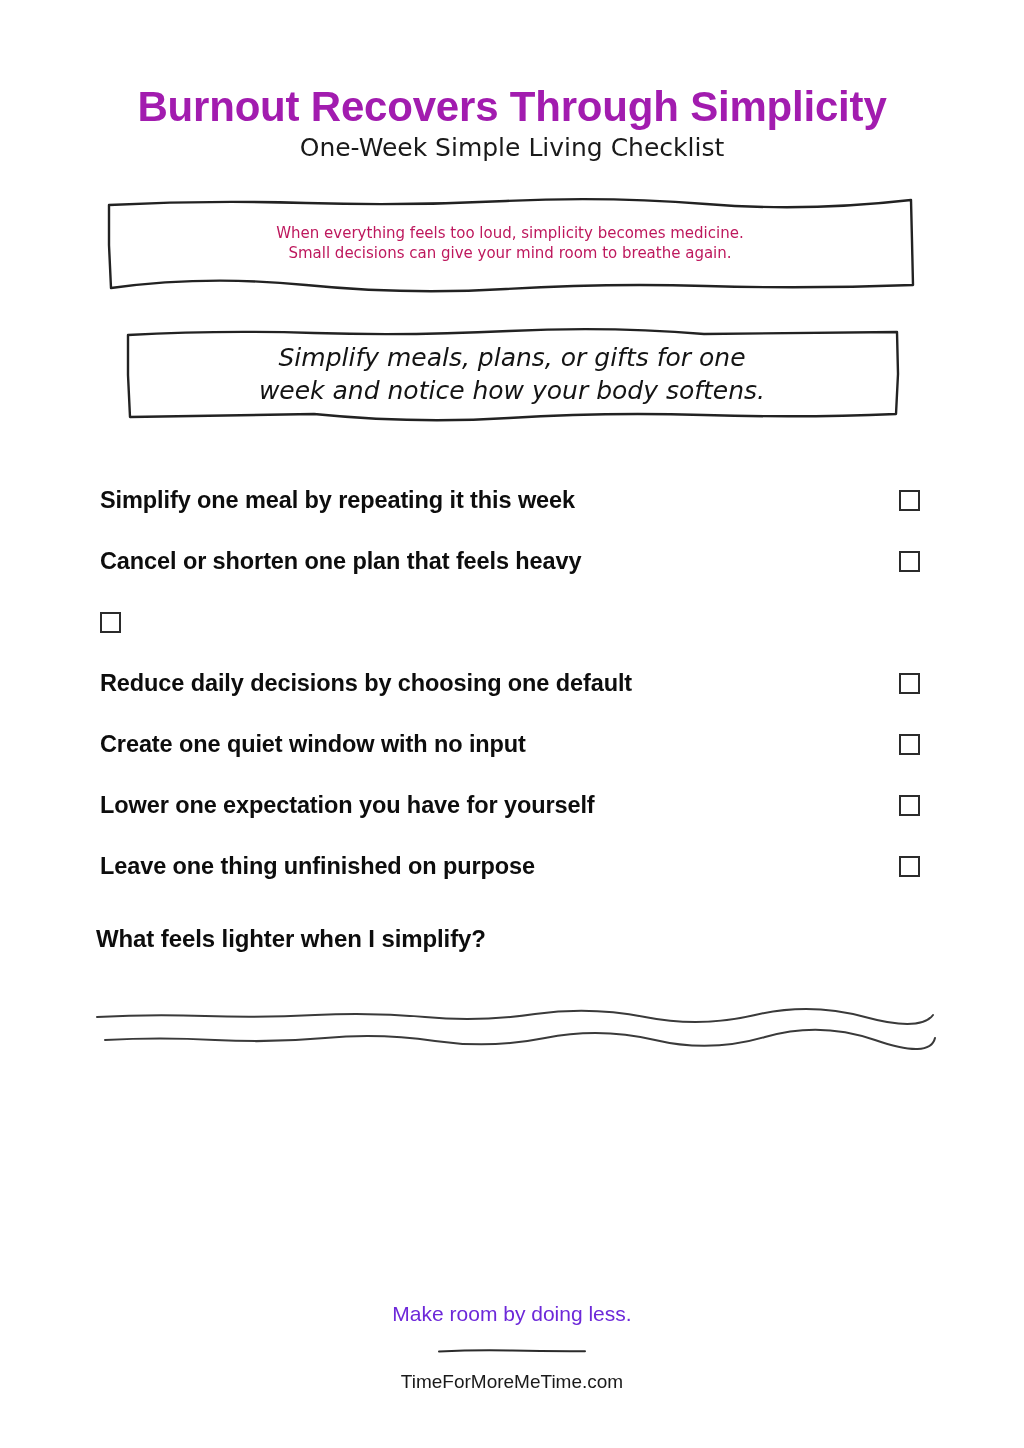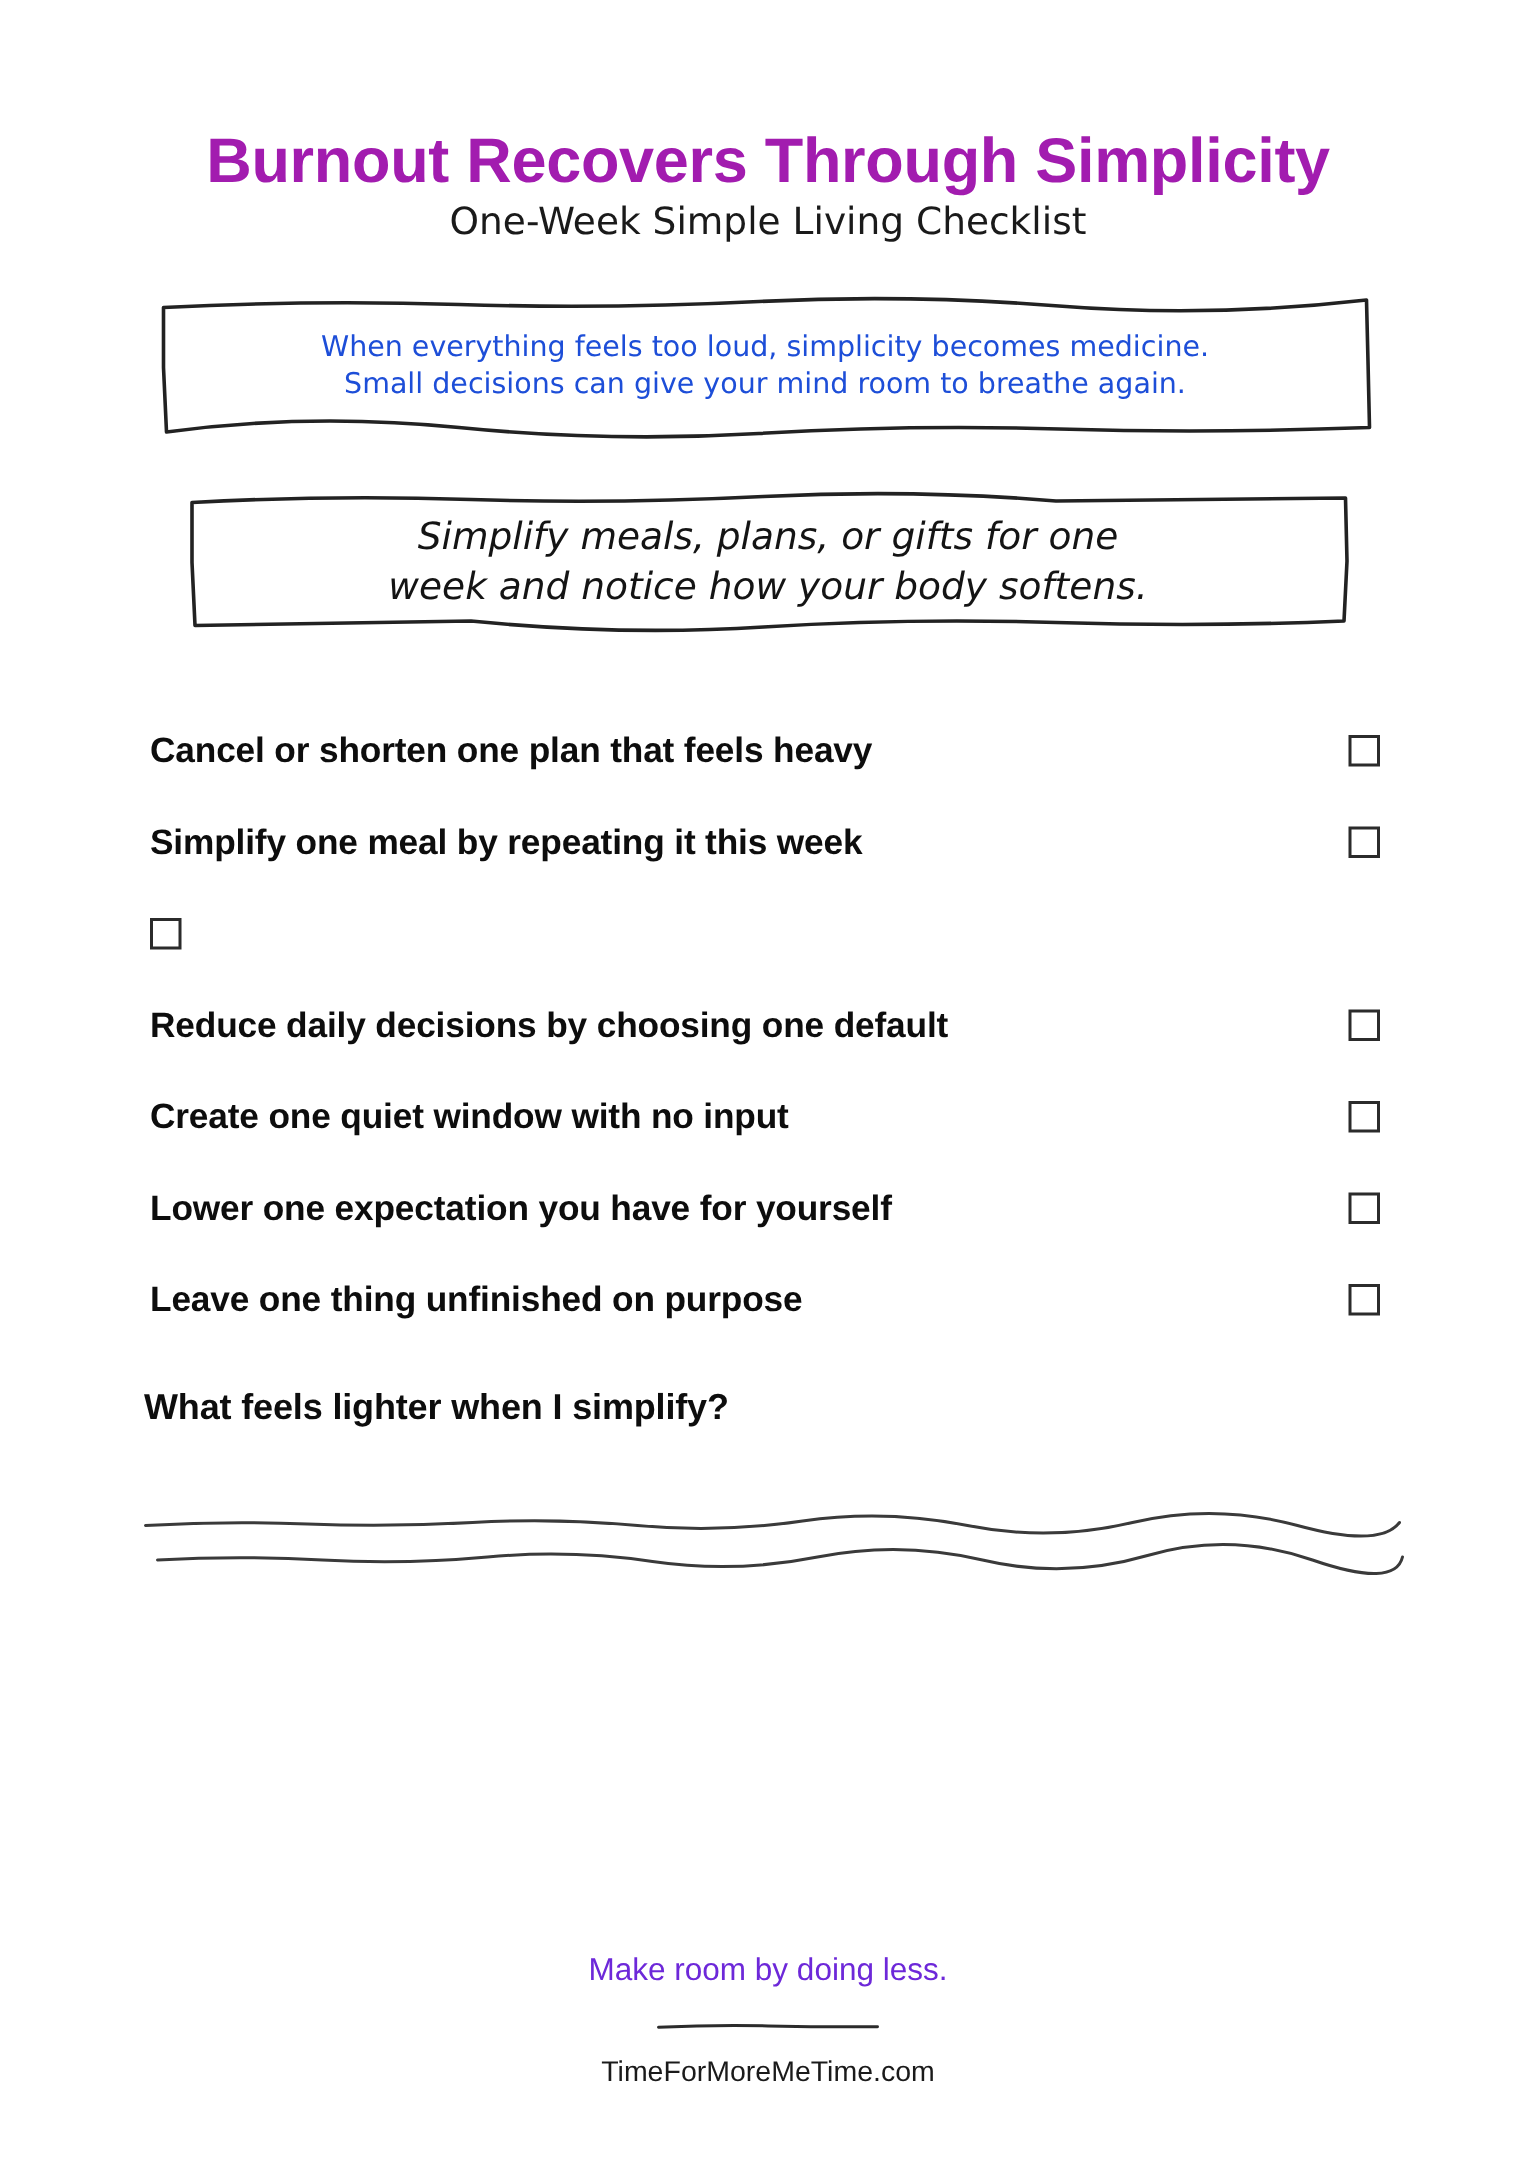--- a/index.html
+++ b/index.html
@@ -77,23 +77,23 @@
   }
 
   #intro-box {
     left: 106px;
     top: 197px;
     width: 808px;
     height: 94px;
   }
   #intro-box .box-text {
     font-family: "DejaVu Sans", sans-serif;
-    font-size: 19px;
+    font-size: 15px;
     line-height: 1.32;
-    color: #1d4ed8;
+    color: #be185d;
   }
 
   #prompt-box {
     left: 124px;
     top: 328px;
     width: 776px;
     height: 92px;
   }
   #prompt-box .box-text {
     font-family: "DejaVu Sans", sans-serif;
@@ -208,25 +208,25 @@
       <path d="M4,7 Q95,2 190,5 T385,3 T580,6 L773,4 L774,46 L772,86 Q680,90 580,87 T385,90 T190,86 L6,89 L4,47 Z" stroke="#222222" stroke-width="2.4" fill="#ffffff" stroke-linejoin="round"></path>
     </svg>
     <div class="box-text">
       <span class="line">Simplify meals, plans, or gifts for one</span>
       <span class="line">week and notice how your body softens.</span>
     </div>
   </div>
 
   <div class="checklist">
     <div class="check-row">
+      <span class="check-label">Simplify one meal by repeating it this week</span>
+      <span class="checkbox"></span>
+    </div>
+    <div class="check-row">
       <span class="check-label">Cancel or shorten one plan that feels heavy</span>
-      <span class="checkbox"></span>
-    </div>
-    <div class="check-row">
-      <span class="check-label">Simplify one meal by repeating it this week</span>
       <span class="checkbox"></span>
     </div>
     <div class="check-row">
       <span class="checkbox"></span>
     </div>
     <div class="check-row">
       <span class="check-label">Reduce daily decisions by choosing one default</span>
       <span class="checkbox"></span>
     </div>
     <div class="check-row">

